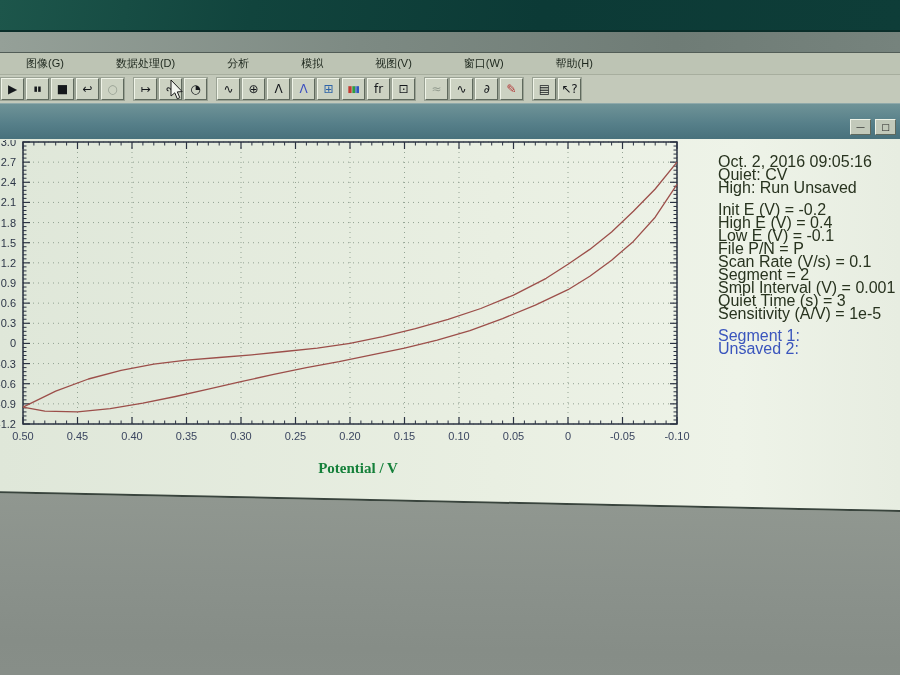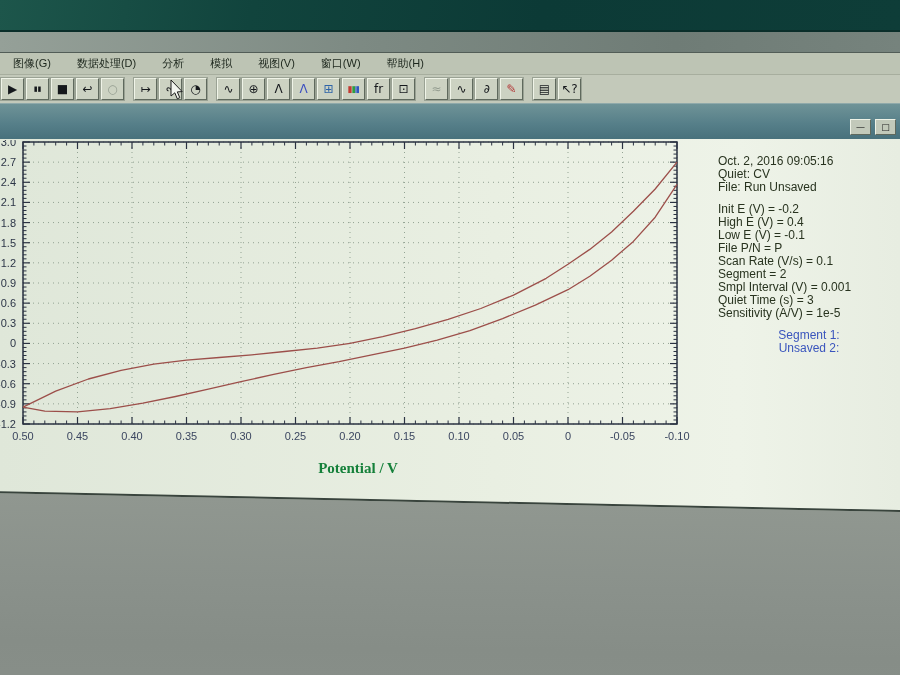--- a/index.html
+++ b/index.html
@@ -11,21 +11,21 @@
     background:linear-gradient(100deg,#1d564b 0%,#11443d 28%,#0c3a36 60%,#0e3d38 100%);
     border-bottom:2px solid #0a2e2a;}
   .band-gray{position:absolute;left:0;top:32px;width:900px;height:20px;
     background:linear-gradient(90deg,#95a098,#7d8a83 40%,#6f7c76 75%,#76837d);
     border-bottom:1px solid #525d57;}
 
   
   .menu-bar{position:absolute;left:0;top:53px;width:900px;height:21px;
     background:#bdc4b4;display:flex;align-items:center;
     font-size:11px;color:#1c261c;border-bottom:1px solid #a7ae9e;}
-  .menu-item{padding:2px 13px;white-space:nowrap;}
+  .menu-item{padding:2px 26px;white-space:nowrap;}
 
   
   .toolbar{position:absolute;left:0;top:75px;width:900px;height:28px;
     background:#c3c9ba;display:flex;align-items:center;
     border-bottom:2px solid #7e887c;}
   .tbtn{position:relative;min-width:23px;height:22px;margin:0 1px;padding:0;
     display:inline-flex;align-items:center;justify-content:center;
     background:#ccd2c2;border:1px solid;border-color:#f0f4e8 #5f695d #5f695d #f0f4e8;
     outline:1px solid #9aa294;font-family:"DejaVu Sans",sans-serif;
     font-size:12px;line-height:1;color:#15181c;cursor:default;}
@@ -50,23 +50,23 @@
   
   .workspace{position:absolute;left:0;top:139px;width:900px;height:376px;
     background:linear-gradient(90deg,#dfe7d9,#e9efe2 55%,#eef3e8 82%,#e7ede1);}
   #plot{position:absolute;left:-5px;top:1px;}
 
   .xt{fill:#3b4660;font:11px "Liberation Sans",sans-serif;}
   .yt{fill:#2c3547;font:11px "Liberation Sans",sans-serif;}
   .xl{fill:#15803a;font:bold 15px "Liberation Serif",serif;}
 
   .info-panel{position:absolute;left:718px;top:16px;width:182px;
-    font-size:12px;line-height:13px;color:#28331f;}
+    font-size:16px;line-height:13px;color:#28331f;}
   .info-group{margin-bottom:9px;}
-  .info-group.seg{color:#3a55bd;text-align:center;}
+  .info-group.seg{color:#3a55bd;}
 
   
   .bottom-gray{position:absolute;left:-10px;top:491px;width:930px;height:210px;
     background:linear-gradient(#909790,#8a918b 40%,#868d87 70%,#888f89);
     border-top:2px solid #39443d;
     transform:rotate(1.2deg);transform-origin:left top;}
 
   .cursor{position:absolute;left:170px;top:80px;}
 </style>
 </head>
@@ -489,21 +489,21 @@
         <text x="21" y="267.85714285714283" text-anchor="end" class="yt">-0.9</text>
         <text x="21" y="288" text-anchor="end" class="yt">-1.2</text>
         <polyline points="682.0,22.1 660.2,49.0 638.4,71.2 616.6,92.0 594.8,109.4 573.0,124.2 551.2,138.3 518.5,155.1 485.8,168.5 453.1,179.3 420.4,188.7 387.7,196.7 355.0,203.4 322.3,208.1 289.6,211.5 256.9,214.8 224.2,217.5 191.5,220.2 158.8,224.2 126.1,230.3 93.4,239.0 60.7,251.1 28.0,267.2" fill="none" stroke="#9c4f4a" stroke-width="1.3" stroke-linejoin="round"></polyline>
         <polyline points="28.0,267.2 49.8,271.2 82.5,271.9 115.2,268.6 147.9,263.2 180.6,256.5 213.3,249.1 246.0,241.7 278.7,234.3 311.4,227.6 344.1,221.6 376.8,214.8 409.5,208.1 442.2,200.1 474.9,190.7 507.6,178.6 540.3,165.2 573.0,149.7 594.8,136.3 616.6,120.2 638.4,101.4 660.2,77.2 682.0,44.3" fill="none" stroke="#9c4f4a" stroke-width="1.3" stroke-linejoin="round"></polyline>
         <text x="363" y="333" text-anchor="middle" class="xl">Potential / V</text>
       </svg>
     <div class="info-panel">
       <div class="info-group" id="info-header">
           <div>Oct. 2, 2016   09:05:16</div>
           <div>Quiet: CV</div>
-          <div>File: Run Unsaved</div>
+          <div>High: Run Unsaved</div>
         </div>
       <div class="info-group" id="info-params">
           <div>Init E (V) = -0.2</div>
           <div>High E (V) = 0.4</div>
           <div>Low E (V) = -0.1</div>
           <div>File P/N = P</div>
           <div>Scan Rate (V/s) = 0.1</div>
           <div>Segment = 2</div>
           <div>Smpl Interval (V) = 0.001</div>
           <div>Quiet Time (s) = 3</div>

